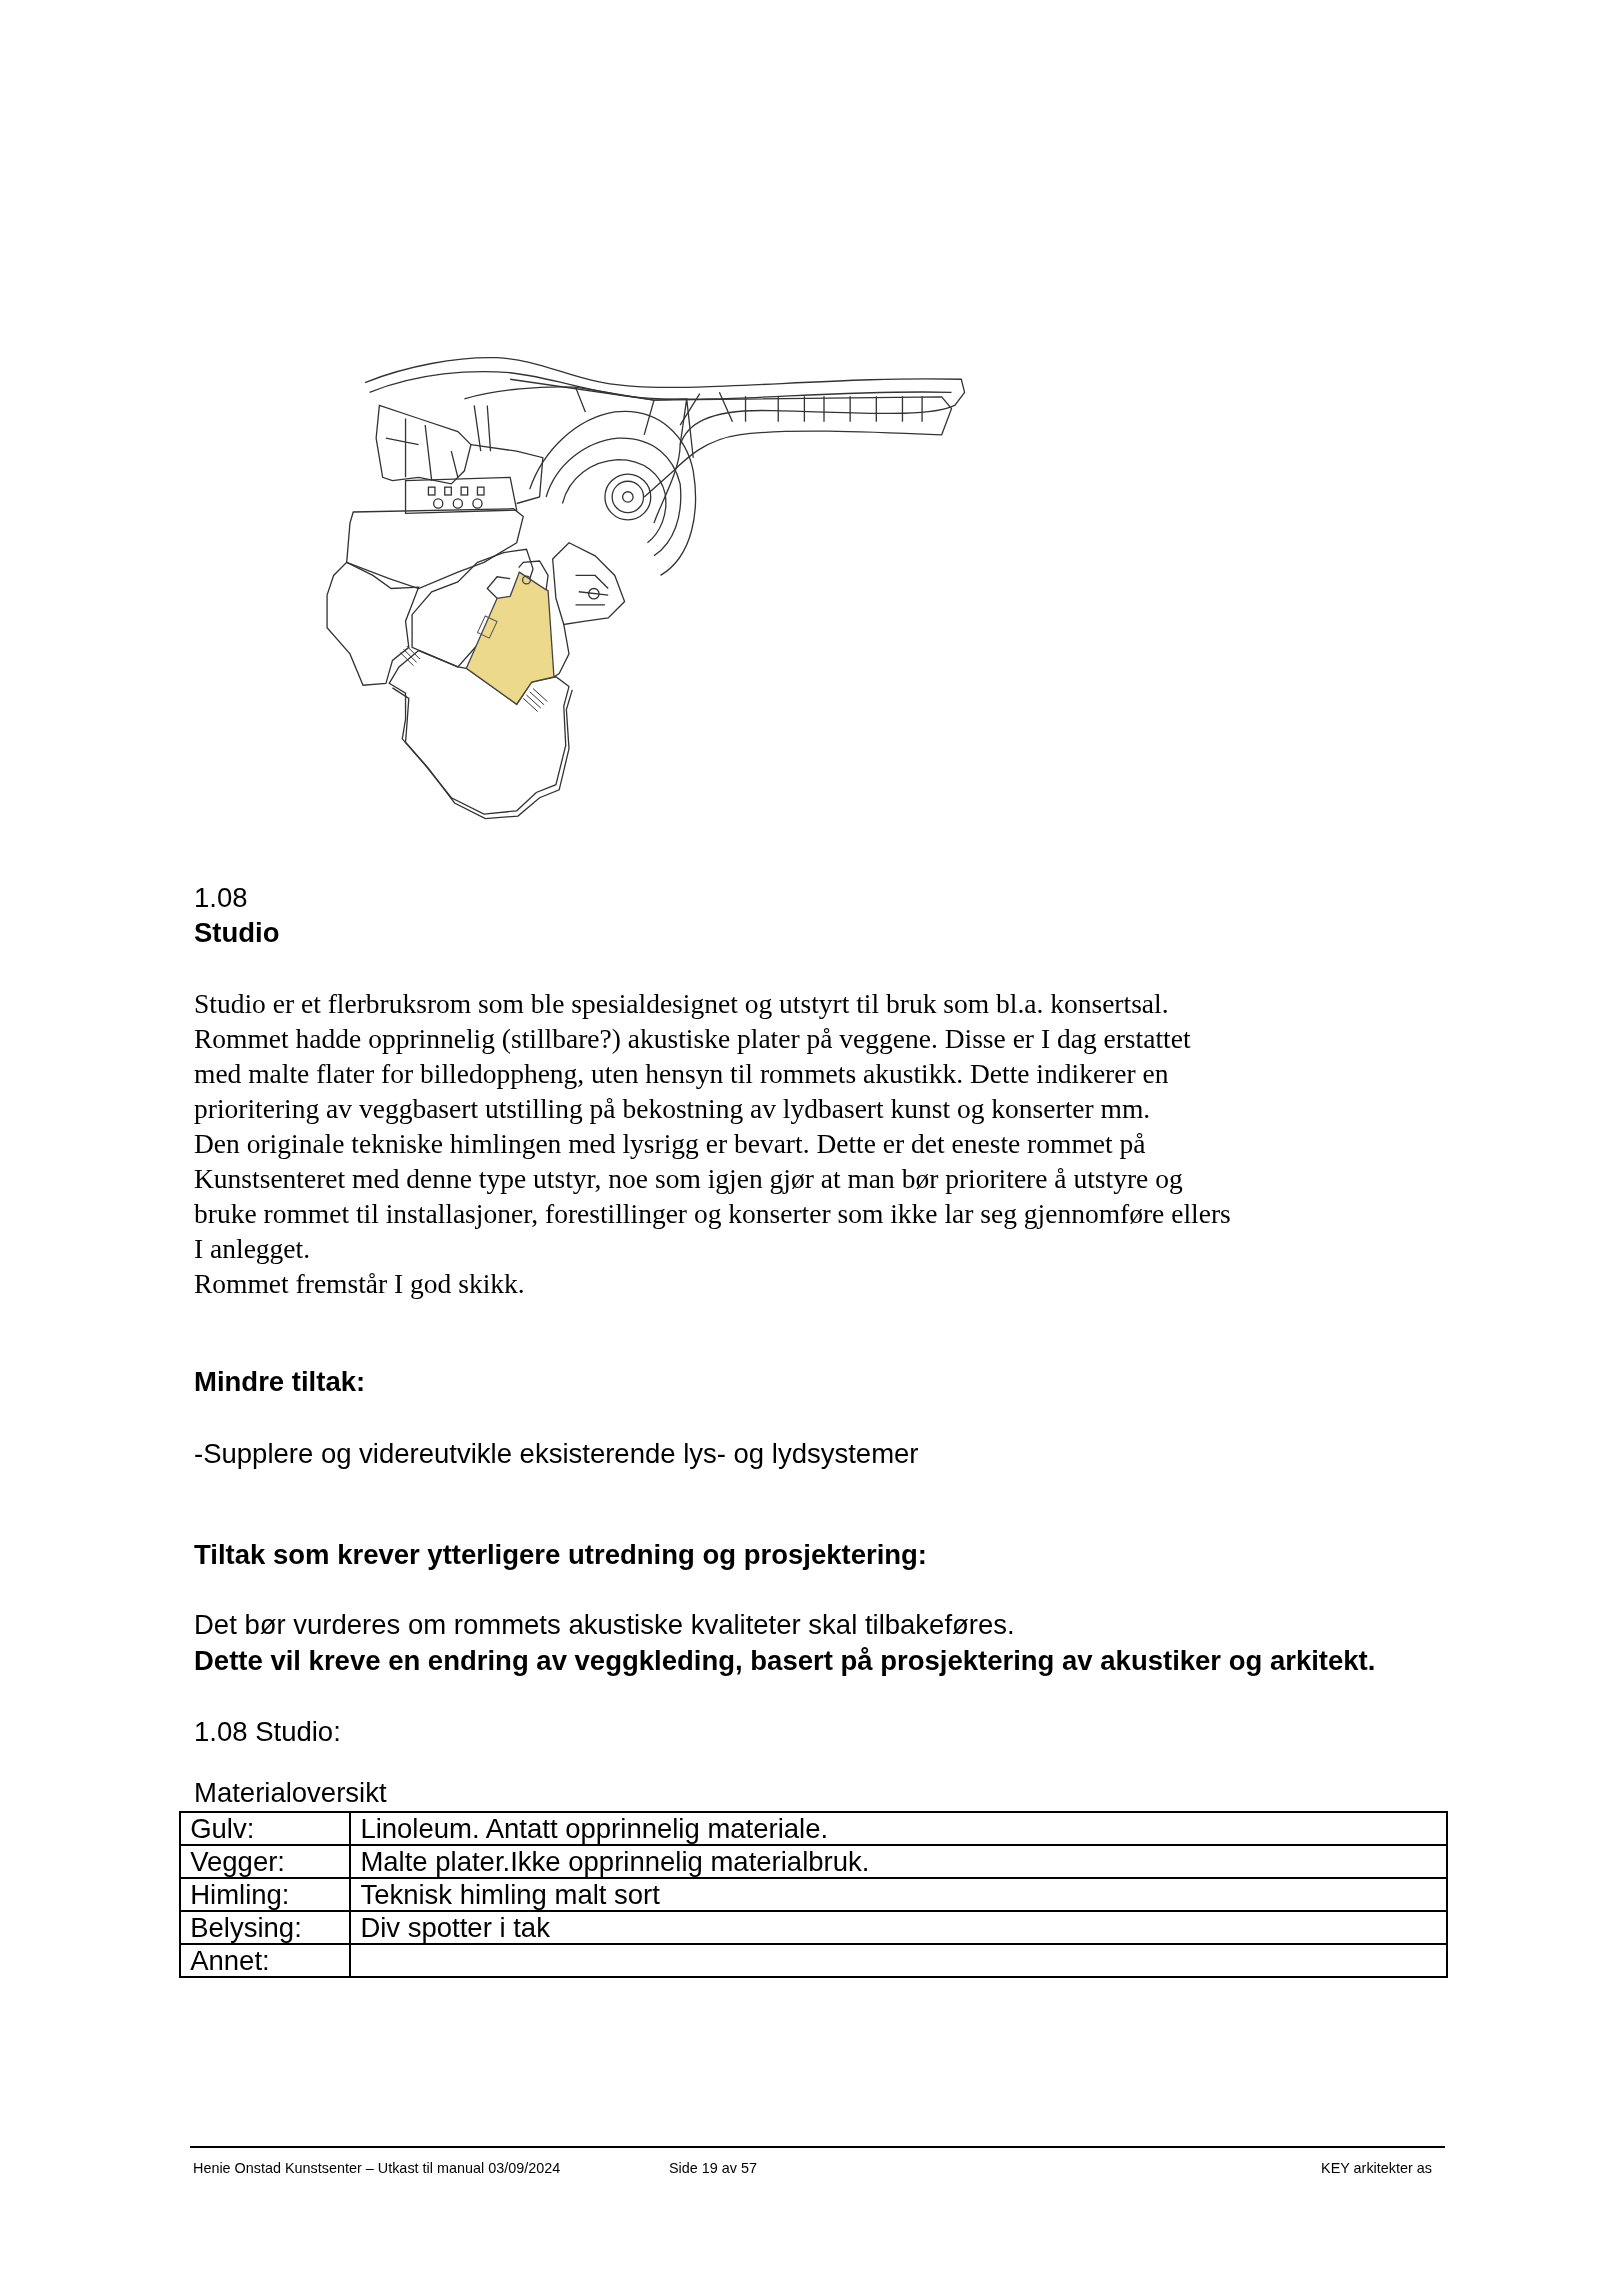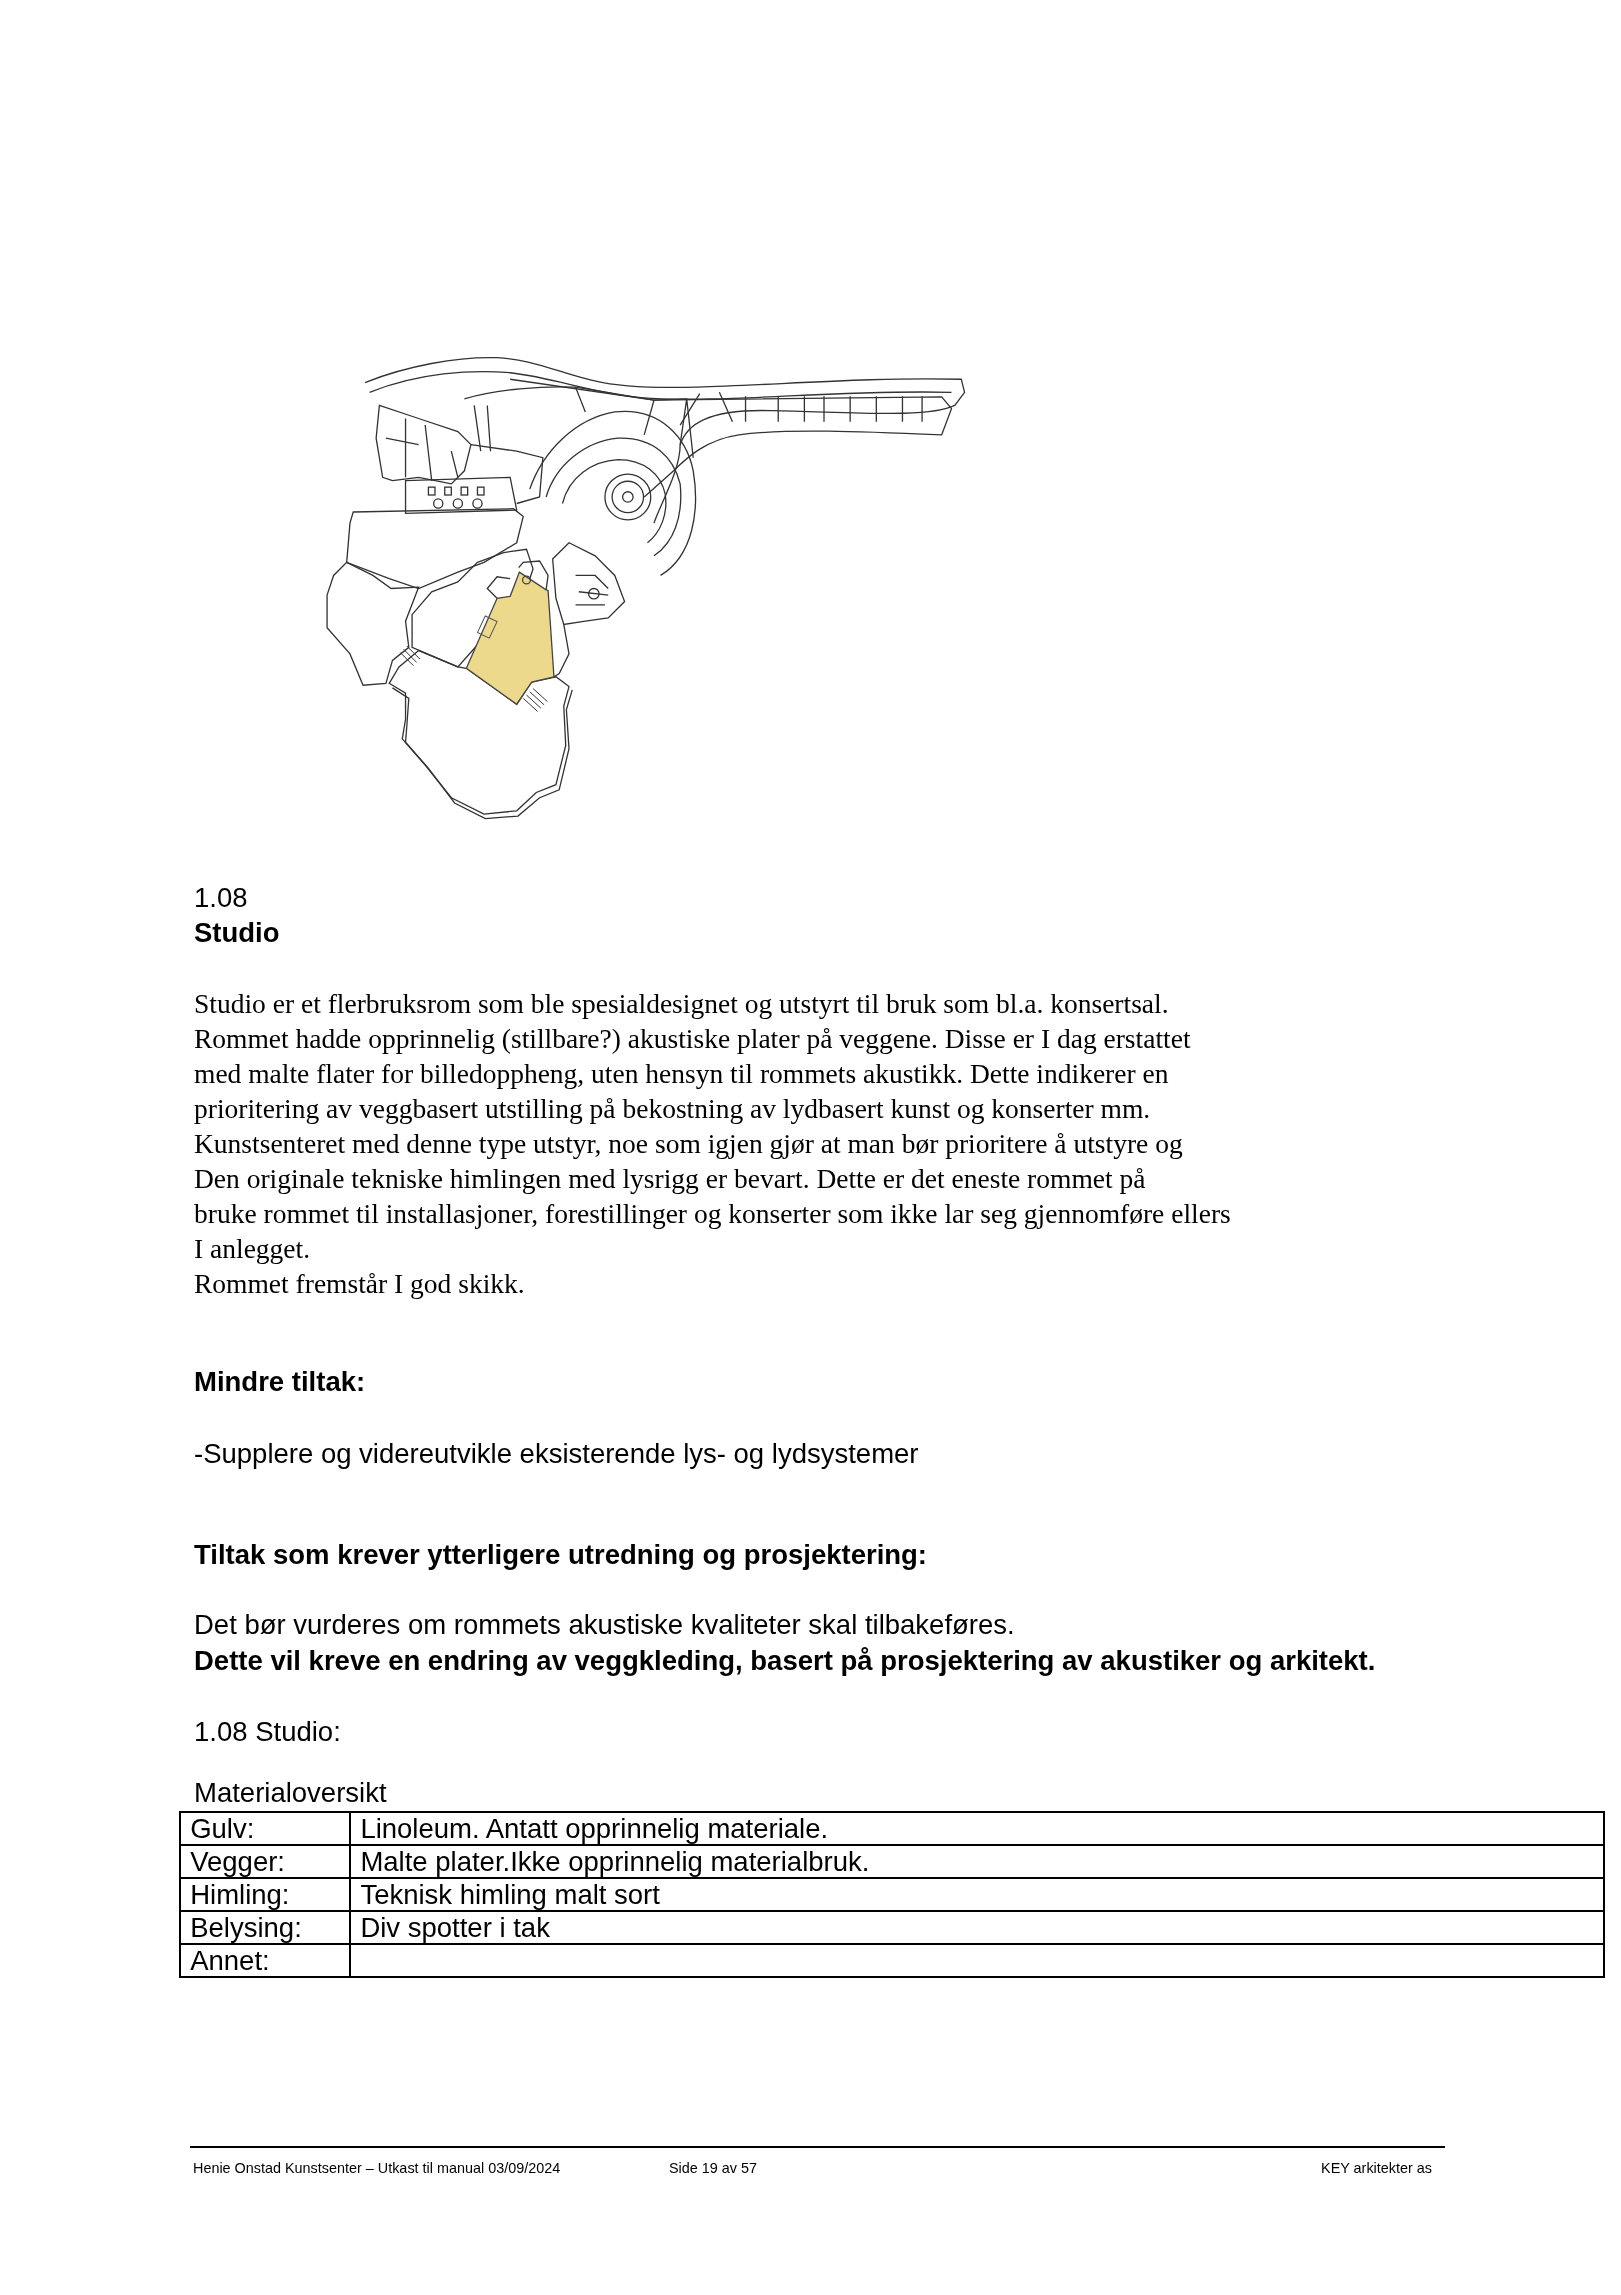--- a/index.html
+++ b/index.html
@@ -4,21 +4,21 @@
 <style>
   html, body { margin: 0; padding: 0; background: #ffffff; }
   body { width: 1622px; height: 2295px; position: relative; overflow: hidden;
          font-family: "Liberation Sans", sans-serif; color: #000; }
   .page { position: absolute; inset: 0; padding-left: 33px; }
   .plan { position: absolute; left: 314px; top: 340px; width: 680px; height: 497px; }
   .txt { position: absolute; left: 194px; font-size: 27.5px; line-height: 35px; white-space: nowrap; }
   .bold { font-weight: bold; }
   .para { position: absolute; left: 194px; top: 986px; font-size: 27.5px; line-height: 35px; }
   .para div { white-space: nowrap; font-family: Liberation Serif, serif; }
-  table.mat { position: absolute; left: 179px; top: 1811px; width: 1426px; border-collapse: collapse; font-size: 27.5px; }
+  table.mat { position: absolute; left: 179px; top: 1811px; width: 1269px; border-collapse: collapse; font-size: 27.5px; }
   table.mat td { border: 2px solid #000; height: 31px; padding: 0 0 0 9.2px; line-height: 31px; vertical-align: top; }
   table.mat td.k { width: 159px; }
   .footer-rule { position: absolute; left: 190px; top: 2146px; width: 1255px; height: 2px; background: #000; }
   .foot { position: absolute; top: 2160px; font-size: 14.4px; white-space: nowrap; }
 </style>
 </head>
 <body>
 
 <div class="page">
 
@@ -80,22 +80,22 @@
   </svg>
 
   <div class="txt" style="top:880px;">1.08</div>
   <div class="txt bold" style="top:915px;">Studio</div>
 
   <div class="para">
     <div>Studio er et flerbruksrom som ble spesialdesignet og utstyrt til bruk som bl.a. konsertsal.</div>
     <div>Rommet hadde opprinnelig (stillbare?) akustiske plater på veggene. Disse er I dag erstattet</div>
     <div>med malte flater for billedoppheng, uten hensyn til rommets akustikk. Dette indikerer en</div>
     <div>prioritering av veggbasert utstilling på bekostning av lydbasert kunst og konserter mm.</div>
+    <div>Den originale tekniske himlingen med lysrigg er bevart. Dette er det eneste rommet på</div>
     <div>Kunstsenteret med denne type utstyr, noe som igjen gjør at man bør prioritere å utstyre og</div>
-    <div>Den originale tekniske himlingen med lysrigg er bevart. Dette er det eneste rommet på</div>
     <div>bruke rommet til installasjoner, forestillinger og konserter som ikke lar seg gjennomføre ellers</div>
     <div>I anlegget.</div>
     <div>Rommet fremstår I god skikk.</div>
   </div>
 
   <div class="txt bold" style="top:1364px;">Mindre tiltak:</div>
   <div class="txt" style="top:1436px;">-Supplere og videreutvikle eksisterende lys- og lydsystemer</div>
 
   <div class="txt bold" style="top:1537px;">Tiltak som krever ytterligere utredning og prosjektering:</div>
   <div class="txt" style="top:1607px;">Det bør vurderes om rommets akustiske kvaliteter skal tilbakeføres.</div>

